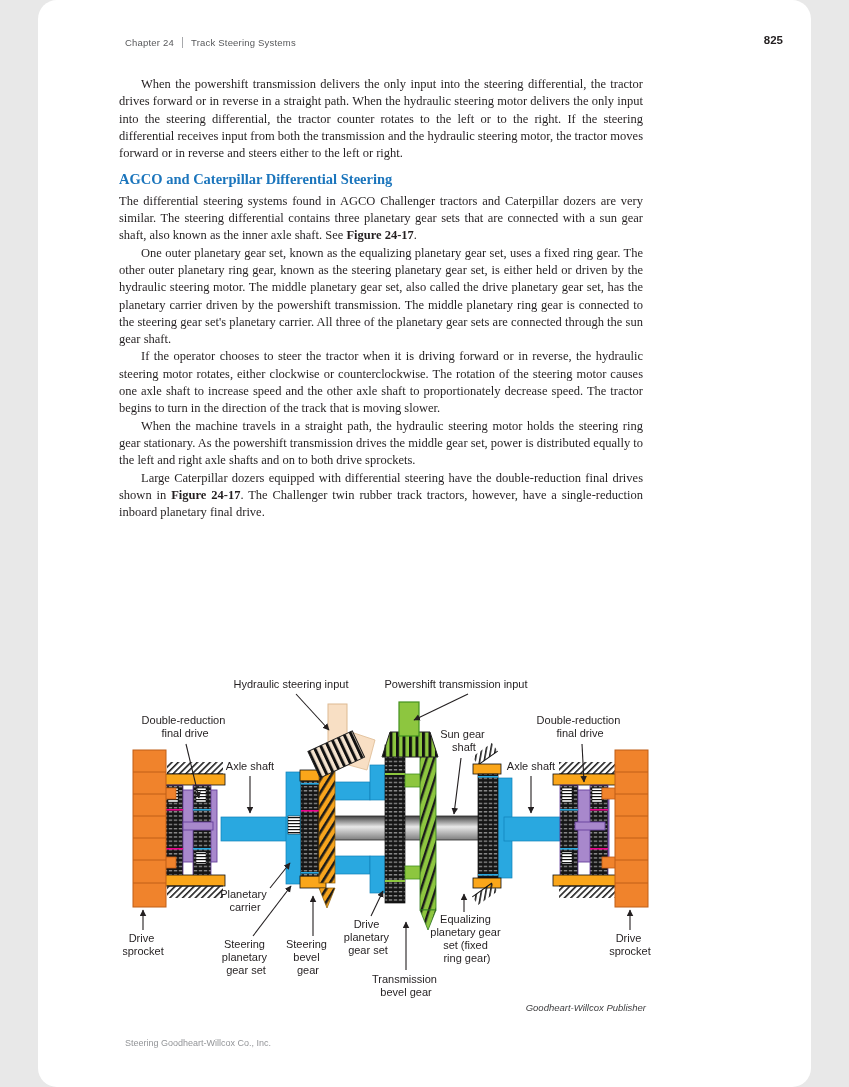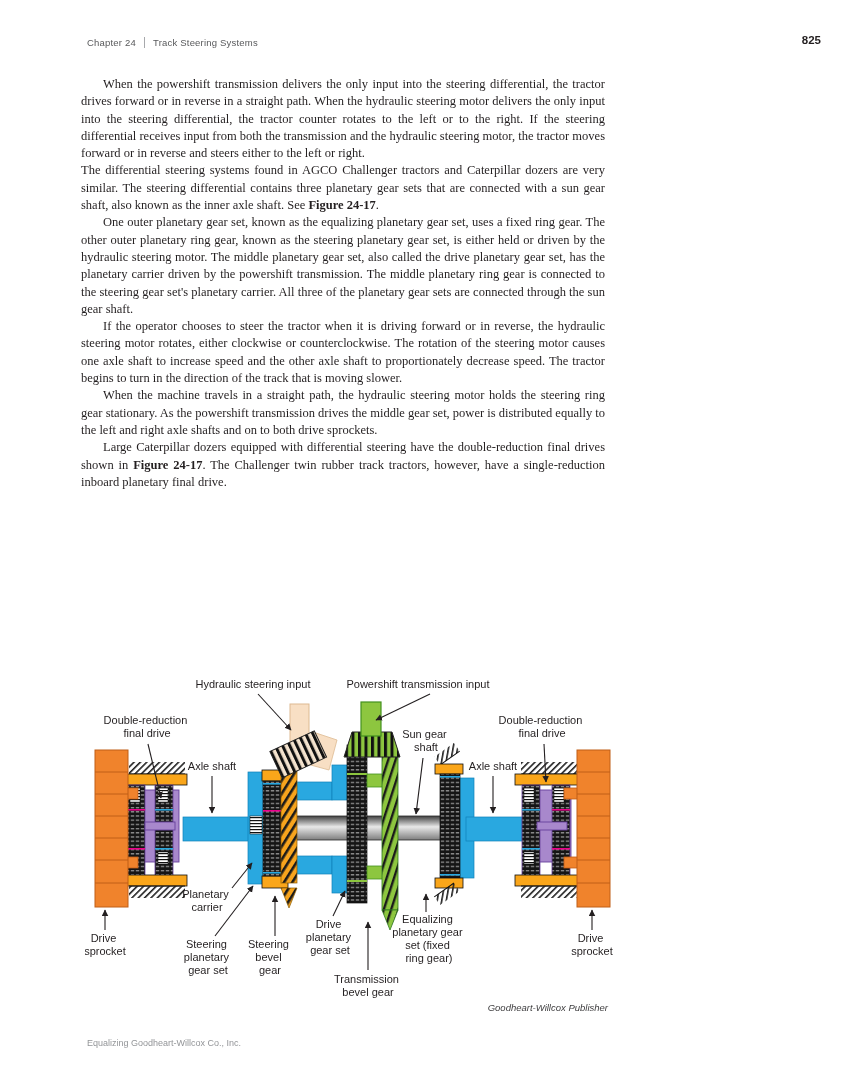--- a/index.html
+++ b/index.html
@@ -1,19 +1,20 @@
 <!DOCTYPE html>
 <html><head>
 <meta charset="utf-8">
 <style>
   html,body{margin:0;padding:0;background:#e8e8e8;}
   .page{
-    position:relative;width:849px;height:1087px;background:#ffffff;
+    position:relative;width:773px;height:1087px;background:#ffffff;
     font-family:"Liberation Serif",serif;color:#231F20;overflow:hidden;
     margin:0 auto;
+    border-radius:19px;
   }
   
   .header{position:absolute;top:37px;left:87px;right:28px;height:16px;
     font-family:"Liberation Sans",sans-serif;font-size:9.5px;color:#58595B;}
   .header .chap{letter-spacing:.2px;}
   .header .sep{display:inline-block;width:1px;height:11px;background:#A7A9AC;
     margin:0 8px;vertical-align:-2px;}
   .pagenum{position:absolute;right:0;top:-3px;font-size:11.5px;font-weight:bold;color:#231F20;}
   
   .bodytext{position:absolute;top:76px;left:81px;width:524px;
@@ -40,20 +41,21 @@
 
 <div class="page">
 
   <div class="header">
     <span class="chap">Chapter 24</span><span class="sep"></span><span class="chap">Track Steering Systems</span>
     <span class="pagenum">825</span>
   </div>
 
   <div class="bodytext">
     <p>When the powershift transmission delivers the only input into the steering differential, the tractor drives forward or in reverse in a straight path. When the hydraulic steering motor delivers the only input into the steering differential, the tractor counter rotates to the left or to the right. If the steering differential receives input from both the transmission and the hydraulic steering motor, the tractor moves forward or in reverse and steers either to the left or right.</p>
+    <h2>AGCO and Caterpillar Differential Steering</h2>
     <p class="noindent"><span>The differential steering systems found in AGCO Challenger tractors and Caterpillar dozers are very similar. The steering differential contains three planetary gear sets that are connected with a sun gear shaft, also known as the inner axle shaft. See </span><strong>Figure 24-17</strong><span>.</span></p>
     <p>One outer planetary gear set, known as the equalizing planetary gear set, uses a fixed ring gear. The other outer planetary ring gear, known as the steering planetary gear set, is either held or driven by the hydraulic steering motor. The middle planetary gear set, also called the drive planetary gear set, has the planetary carrier driven by the powershift transmission. The middle planetary ring gear is connected to the steering gear set's planetary carrier. All three of the planetary gear sets are connected through the sun gear shaft.</p>
     <p>If the operator chooses to steer the tractor when it is driving forward or in reverse, the hydraulic steering motor rotates, either clockwise or counterclockwise. The rotation of the steering motor causes one axle shaft to increase speed and the other axle shaft to proportionately decrease speed. The tractor begins to turn in the direction of the track that is moving slower.</p>
     <p>When the machine travels in a straight path, the hydraulic steering motor holds the steering ring gear stationary. As the powershift transmission drives the middle gear set, power is distributed equally to the left and right axle shafts and on to both drive sprockets.</p>
     <p><span>Large Caterpillar dozers equipped with differential steering have the double-reduction final drives shown in </span><strong>Figure 24-17</strong><span>. The Challenger twin rubber track tractors, however, have a single-reduction inboard planetary final drive.</span></p>
   </div>
 
   <div class="figure">
   <svg width="530" height="350" viewBox="0 0 530 350" xmlns="http://www.w3.org/2000/svg">
     <defs>
@@ -302,15 +304,15 @@
     </text>
     <text text-anchor="middle">
       <tspan x="507" y="272">Drive</tspan>
       <tspan x="507" y="285">sprocket</tspan>
     </text>
     <text class="credit" x="523" y="341" text-anchor="end">Goodheart-Willcox Publisher</text>
   </svg>
   </div>
 
 
-  <div class="footer">Equalizing Goodheart-Willcox Co., Inc.</div>
+  <div class="footer">Steering Goodheart-Willcox Co., Inc.</div>
 
 </div>
 
 </body></html>

